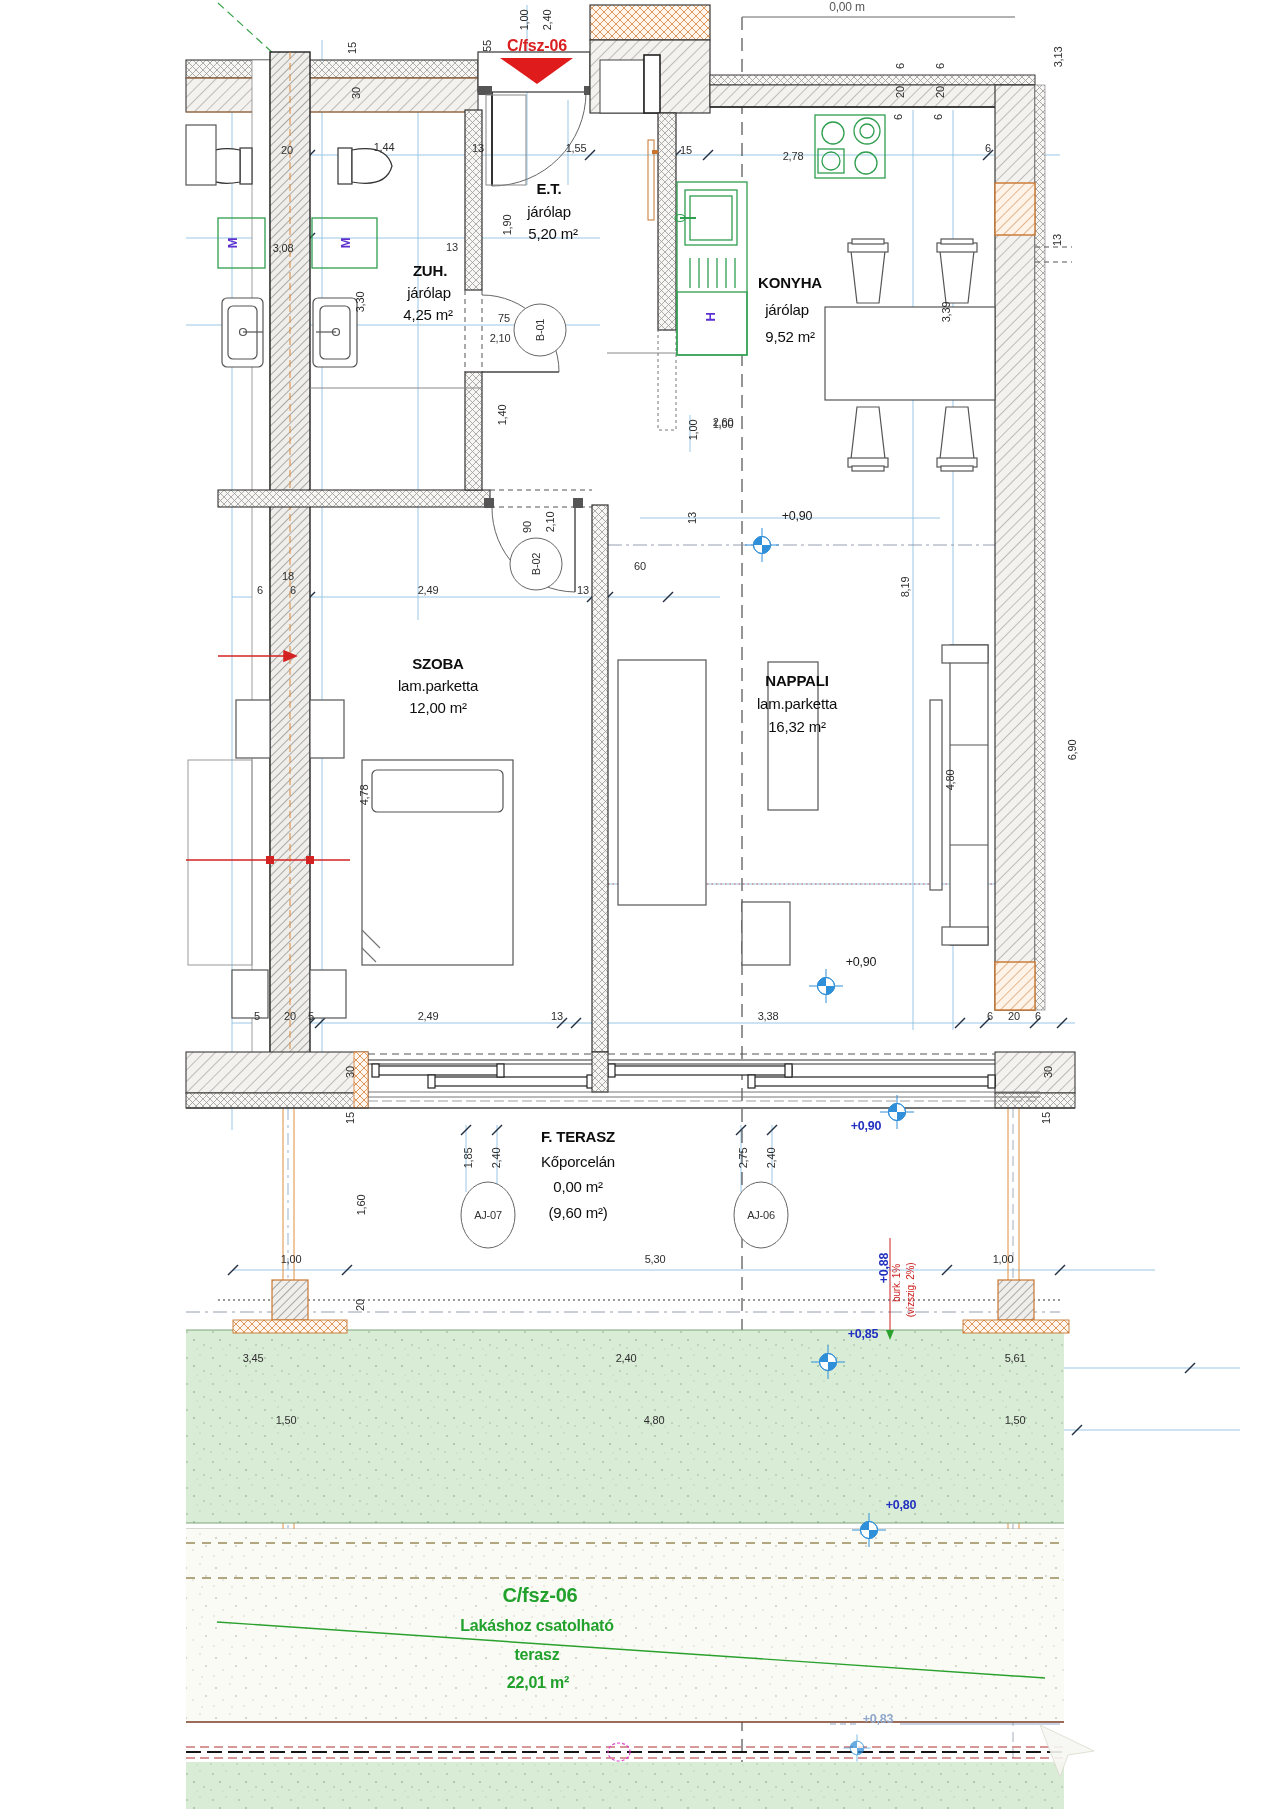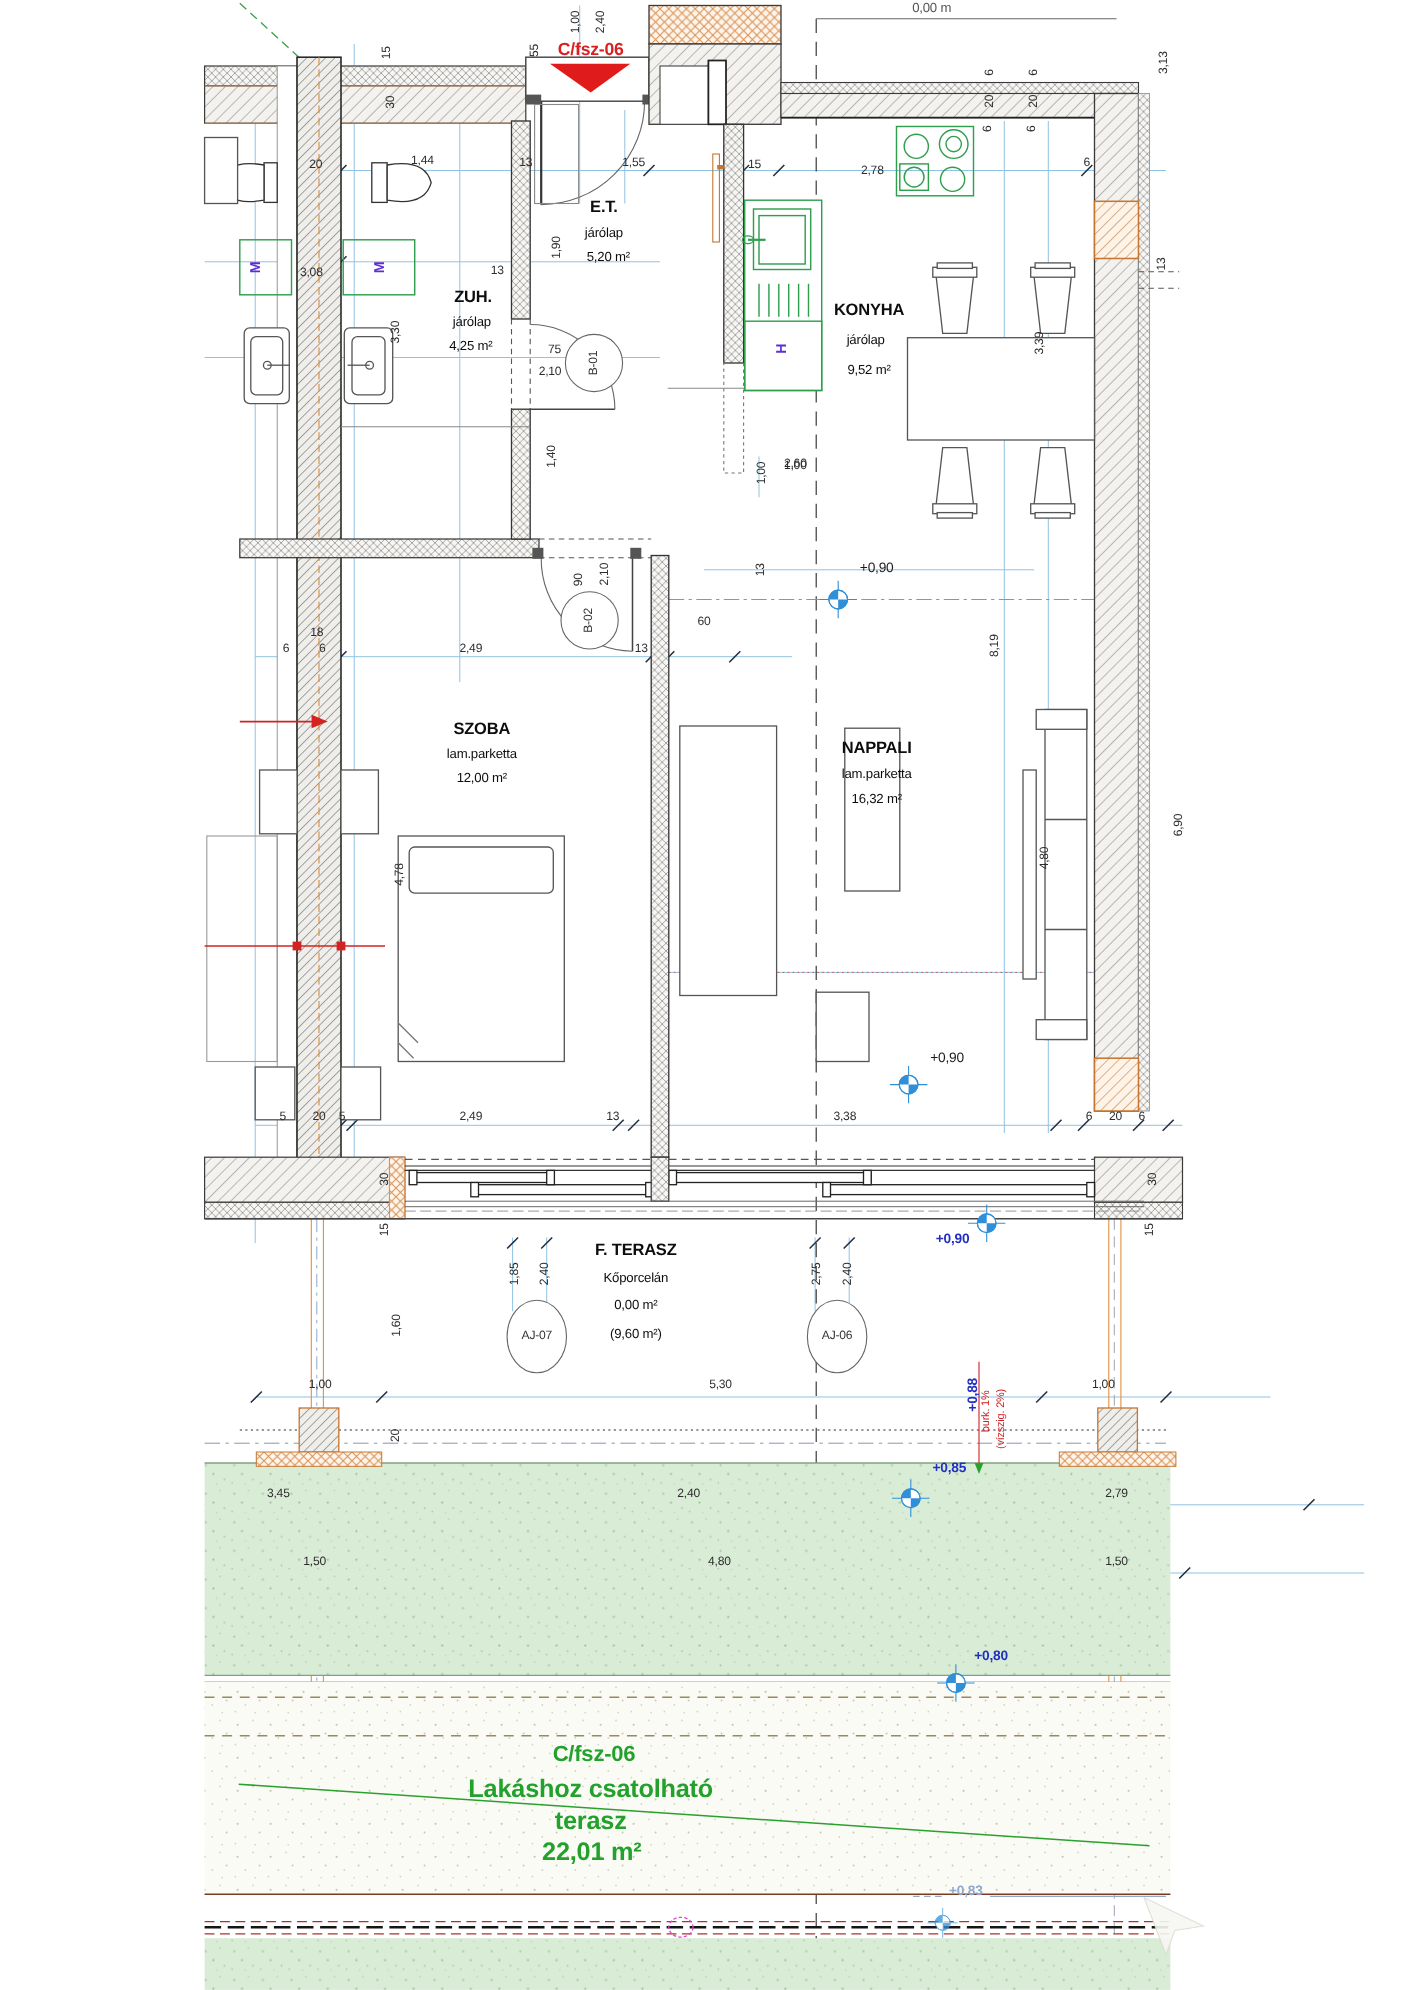--- a/index.html
+++ b/index.html
@@ -3,27 +3,27 @@
 <meta charset="utf-8">
 <style>
   html,body{margin:0;padding:0;background:#ffffff;}
   #stage{position:relative;width:1280px;height:1809px;background:#fff;overflow:hidden;
          font-family:"Liberation Sans",sans-serif;}
   #plan-svg{position:absolute;left:0;top:0;}
   .lbl{position:absolute;transform:translate(-50%,-50%);font:11px "Liberation Sans",sans-serif;
        color:#2e2e2e;white-space:nowrap;letter-spacing:-.2px;line-height:1;}
   .r{transform:translate(-50%,-50%) rotate(-90deg);}
   .rn{font-weight:bold;font-size:15px;color:#0d0d0d;}
-  .rs{font-size:12px;color:#0d0d0d;}
+  .rs{font-size:15px;color:#0d0d0d;}
   .lvl{font-size:12.5px;color:#1a1a1a;}
   .lvb{font-size:12.5px;color:#2230c0;font-weight:bold;}
   .lvb.r{transform:translate(-50%,-50%) rotate(-90deg);}
   .lv83{font-size:12.5px;color:#8fa8cc;font-weight:bold;}
   .red-unit{font-weight:bold;font-size:16px;color:#d91f1f;}
-  .gr{color:#22a12c;font-weight:bold;font-size:23px;}
+  .gr{color:#22a12c;font-weight:bold;font-size:16px;}
   .gr.big{font-size:20px;}
   .tag{font-size:11px;color:#333;}
   .note{font-size:10px;color:#cc2222;}
   .fx{font-size:13px;color:#5b2fd0;font-weight:bold;}
   .clip{font-size:12px;color:#555;}
 </style>
 </head>
 <body>
 
 <div id="stage">
@@ -496,18 +496,18 @@
   <div class="lbl r" style="left:496px;top:1158px">2,40</div>
   <div class="lbl r" style="left:743px;top:1158px">2,75</div>
   <div class="lbl r" style="left:771px;top:1158px">2,40</div>
   <div class="lbl r" style="left:361px;top:1205px">1,60</div>
   <div class="lbl" style="left:291px;top:1259px">1,00</div>
   <div class="lbl" style="left:655px;top:1259px">5,30</div>
   <div class="lbl" style="left:1003px;top:1259px">1,00</div>
   <div class="lbl r" style="left:360px;top:1305px">20</div>
   <div class="lbl" style="left:253px;top:1358px">3,45</div>
   <div class="lbl" style="left:626px;top:1358px">2,40</div>
-  <div class="lbl" style="left:1015px;top:1358px">2,79</div>
+  <div class="lbl" style="left:1015px;top:1358px">5,61</div>
   <div class="lbl" style="left:286px;top:1420px">1,50</div>
   <div class="lbl" style="left:654px;top:1420px">4,80</div>
   <div class="lbl" style="left:1015px;top:1420px">1,50</div>
 
 </div>
 
 </body></html>

